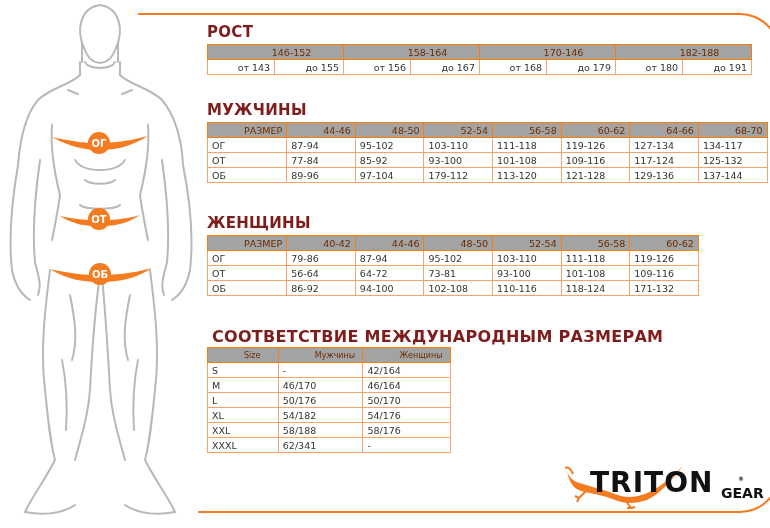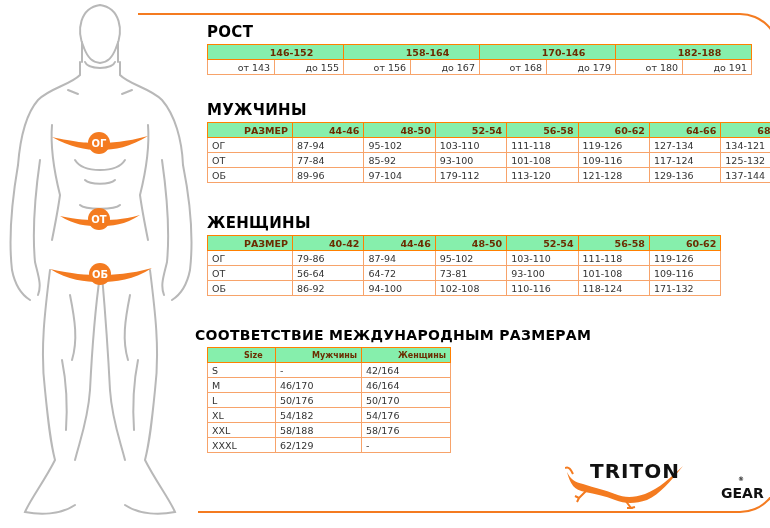--- a/index.html
+++ b/index.html
@@ -6,28 +6,28 @@
   html, body { width: 770px; height: 528px; background: #ffffff; overflow: hidden; }
   body { position: relative; font-family: "DejaVu Sans", sans-serif; color: #333; }
 
   #frame { position: absolute; left: 138px; top: 13px; width: 642px; height: 500px;
     border-top: 2px solid #f47b20; border-right: 2px solid #f47b20; border-bottom: 2px solid #f47b20;
     border-top-right-radius: 40px; border-bottom-right-radius: 40px; }
   #frame-bottom-cut { position: absolute; left: 138px; top: 505px; width: 60px; height: 12px; background: #fff; }
 
   #figure { position: absolute; left: 0; top: 0; width: 210px; height: 528px; }
 
-  .section-title { position: absolute; color: #000000; font-weight: bold;
+  .section-title { position: absolute; color: #7f1d1d; font-weight: bold;
     font-family: "DejaVu Sans", sans-serif; letter-spacing: 0.3px; }
 
   table.grid { position: absolute; border-collapse: collapse; font-size: 9.5px;
     font-family: "DejaVu Sans", sans-serif; }
   table.grid td, table.grid th { border: 1px solid #f7a36a; padding: 0 4px; height: 15px;
     line-height: 13px; white-space: nowrap; }
-  table.grid thead th { background: #86efac; color: #6b2c00; font-weight: bold; text-align: left;
+  table.grid thead th { background: #a3a3a3; color: #6b2c00; font-weight: normal; text-align: left;
     border-color: #ff7f00; padding-left: 36px; }
   table.grid tbody td { background: #fff; color: #333; }
 
   #rost-table th { text-align: center; }
   #rost-table td { text-align: right; }
 
   #logo { position: absolute; left: 565px; top: 455px; width: 185px; height: 55px; }
   .logo-word { position: absolute; font-family: "DejaVu Sans", sans-serif; font-weight: bold; color: #111; }
 </style>
 </head>
@@ -121,21 +121,21 @@
   </thead>
   <tbody>
     <tr>
       <td>ОГ</td>
       <td>87-94</td>
       <td>95-102</td>
       <td>103-110</td>
       <td>111-118</td>
       <td>119-126</td>
       <td>127-134</td>
-      <td>134-121</td>
+      <td>134-117</td>
     </tr>
     <tr>
       <td>ОТ</td>
       <td>77-84</td>
       <td>85-92</td>
       <td>93-100</td>
       <td>101-108</td>
       <td>109-116</td>
       <td>117-124</td>
       <td>125-132</td>
@@ -190,21 +190,21 @@
       <td>86-92</td>
       <td>94-100</td>
       <td>102-108</td>
       <td>110-116</td>
       <td>118-124</td>
       <td>171-132</td>
     </tr>
   </tbody>
 </table>
 
-<div class="section-title" style="left:195px; top:327px; font-size:14px;">СООТВЕТСТВИЕ МЕЖДУНАРОДНЫМ РАЗМЕРАМ</div>
+<div class="section-title" style="left:212px; top:327px; font-size:16px;">СООТВЕТСТВИЕ МЕЖДУНАРОДНЫМ РАЗМЕРАМ</div>
 <table class="grid" id="intl-table" style="left:207px; top:347px; width:244px; font-size:9.5px;">
   <thead>
     <tr>
       <th style="width:68px; font-size:8px;">Size</th>
       <th style="width:68px; font-size:8px;">Мужчины</th>
       <th style="width:68px; font-size:8px;">Женщины</th>
     </tr>
   </thead>
   <tbody>
     <tr>
@@ -227,29 +227,29 @@
       <td>54/182</td>
       <td>54/176</td>
     </tr>
     <tr>
       <td>XXL</td>
       <td>58/188</td>
       <td>58/176</td>
     </tr>
     <tr>
       <td>XXXL</td>
-      <td>62/129</td>
+      <td>62/341</td>
       <td>-</td>
     </tr>
   </tbody>
 </table>
 
 <div id="logo">
   <svg width="120" height="50" viewBox="0 0 120 50" style="position:absolute; left:0; top:5px;">
     <path d="M2 12 C6 20 10 22 18 24 C30 28 40 30 50 34 C60 38 68 38 80 34 C95 28 105 18 118 6
              C105 22 95 34 82 40 C70 44 60 44 50 40 C40 36 30 34 20 32 C12 30 6 28 2 12 Z" fill="#f47b20"></path>
     <path d="M22 30 L14 38 L10 36 M14 38 L12 42 M60 40 L66 48 L62 48 M66 48 L70 47" stroke="#f47b20" stroke-width="2" fill="none"></path>
     <path d="M0 8 C4 6 6 10 8 14" stroke="#f47b20" stroke-width="2" fill="none"></path>
   </svg>
-  <span class="logo-word" style="left:25px; top:4px; font-size:20px; letter-spacing:1px;">TRITON</span>
+  <span class="logo-word" style="left:25px; top:11px; font-size:28px; letter-spacing:1px;">TRITON</span>
   <span class="logo-word" style="left:173px; top:20px; font-size:6px;">®</span>
   <span class="logo-word" style="left:116px; top:30px; font-size:14px;margin-left:40px;">GEAR</span>
 </div>
 
 </body></html>

